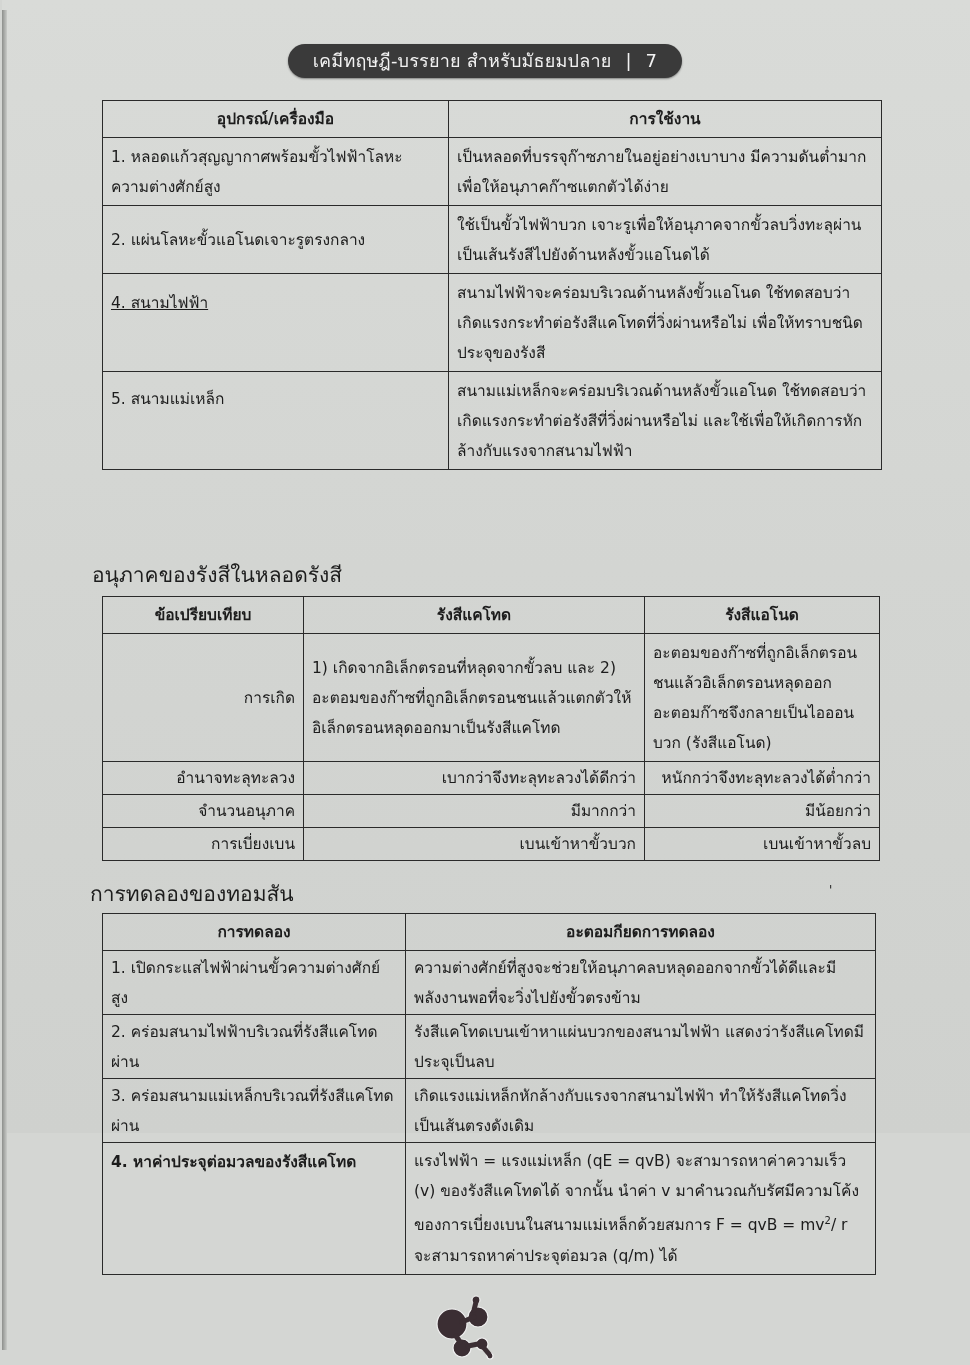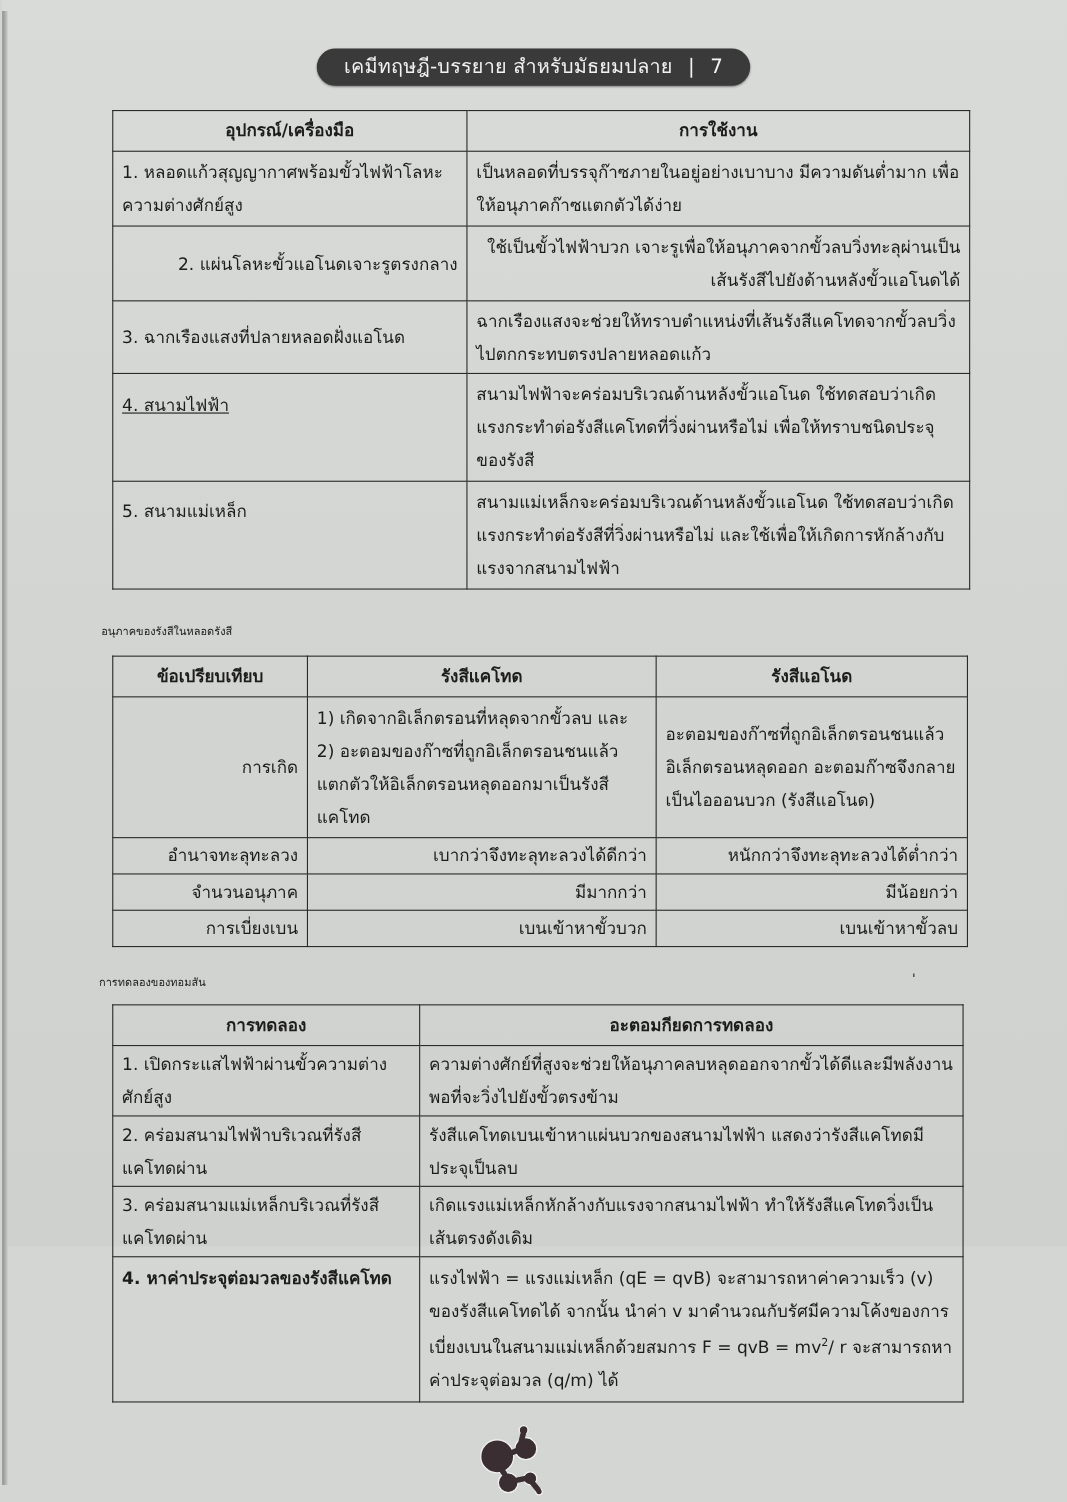--- a/index.html
+++ b/index.html
@@ -27,24 +27,24 @@
   }
   .header-pill .sep { margin:0 8px; }
   table {
     position:absolute; border-collapse:collapse;
     font-size:15.5px; line-height:30px;
   }
   td, th {
     border:1.6px solid #2a2a2a; padding:1px 8px; vertical-align:middle;
     font-weight:normal;
   }
-  th { font-weight:bold; text-align:center; padding:3px 8px; }
+  th { font-weight:bold; text-align:center; padding:3px 20px; }
   .center { text-align:right; }
   .section-label {
-    position:absolute; font-size:10px; line-height:24px;text-align:right;
+    position:absolute; font-size:21px; line-height:24px;text-align:right;
   }
   .logo { position:absolute; left:430px; top:1292px; width:70px; height:70px; }
   .tick-mark { position:absolute; left:827px; top:883px; font-size:12px; }
   sup { font-size:10px; }
 </style>
 </head>
 <body>
 
 <div class="page">
   <div class="left-edge"></div>
@@ -58,27 +58,23 @@
   <table style="left:100px; top:100px; width:780px;">
     <tbody>
         <tr style="height:36px;">
       <th style="width:305px;">อุปกรณ์/เครื่องมือ</th>
       <th>การใช้งาน</th>
     </tr>
     <tr style="height:68px;">
       <td>1. หลอดแก้วสุญญากาศพร้อมขั้วไฟฟ้าโลหะความต่างศักย์สูง</td>
       <td>เป็นหลอดที่บรรจุก๊าซภายในอยู่อย่างเบาบาง มีความดันต่ำมาก เพื่อให้อนุภาคก๊าซแตกตัวได้ง่าย</td>
     </tr>
-    <tr style="height:68px;text-align:right;">
+    <tr style="height:68px;">
       <td>2. แผ่นโลหะขั้วแอโนดเจาะรูตรงกลาง</td>
       <td>ใช้เป็นขั้วไฟฟ้าบวก เจาะรูเพื่อให้อนุภาคจากขั้วลบวิ่งทะลุผ่านเป็นเส้นรังสีไปยังด้านหลังขั้วแอโนดได้</td>
-    </tr>
-    <tr style="height:66px;">
-      <td>3. ฉากเรืองแสงที่ปลายหลอดฝั่งแอโนด</td>
-      <td>ฉากเรืองแสงจะช่วยให้ทราบตำแหน่งที่เส้นรังสีแคโทดจากขั้วลบวิ่งไปตกกระทบตรงปลายหลอดแก้ว</td>
     </tr>
     <tr style="height:98px;">
       <td style="vertical-align:top; padding-top:14px;text-decoration:underline;">4. สนามไฟฟ้า</td>
       <td>สนามไฟฟ้าจะคร่อมบริเวณด้านหลังขั้วแอโนด ใช้ทดสอบว่าเกิดแรงกระทำต่อรังสีแคโทดที่วิ่งผ่านหรือไม่ เพื่อให้ทราบชนิดประจุของรังสี</td>
     </tr>
     <tr style="height:98px;">
       <td style="vertical-align:top; padding-top:12px;">5. สนามแม่เหล็ก</td>
       <td>สนามแม่เหล็กจะคร่อมบริเวณด้านหลังขั้วแอโนด ใช้ทดสอบว่าเกิดแรงกระทำต่อรังสีที่วิ่งผ่านหรือไม่ และใช้เพื่อให้เกิดการหักล้างกับแรงจากสนามไฟฟ้า</td>
     </tr>
   </tbody>

